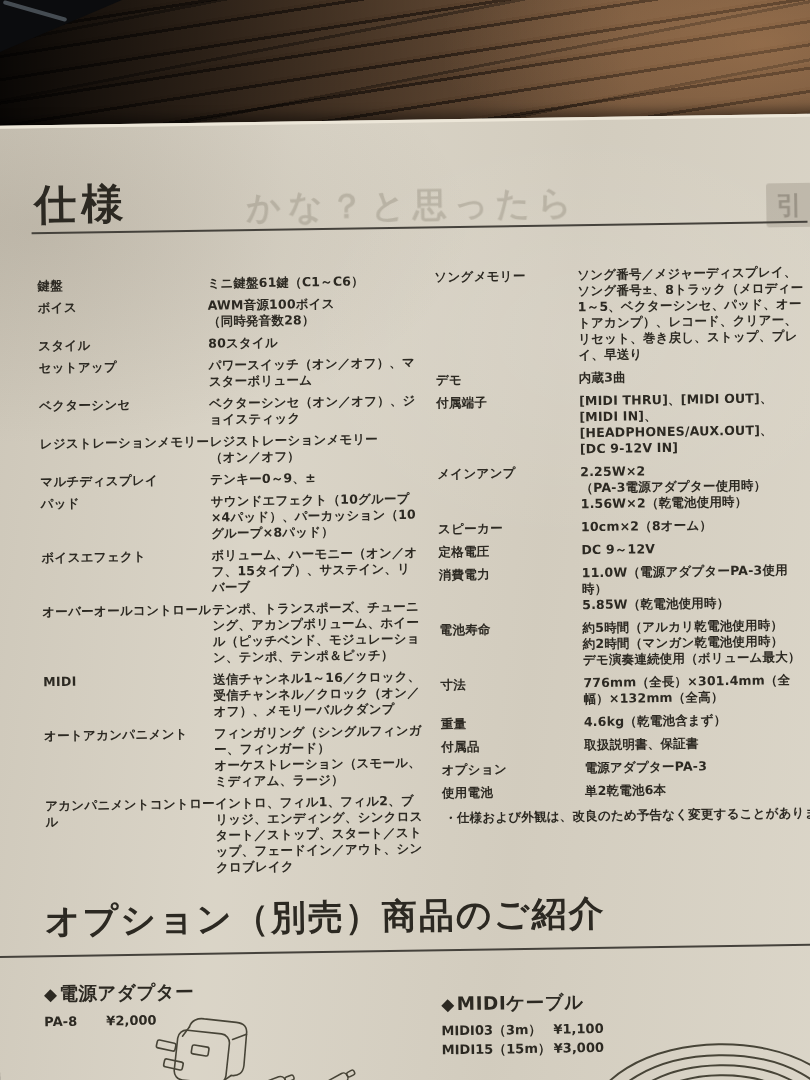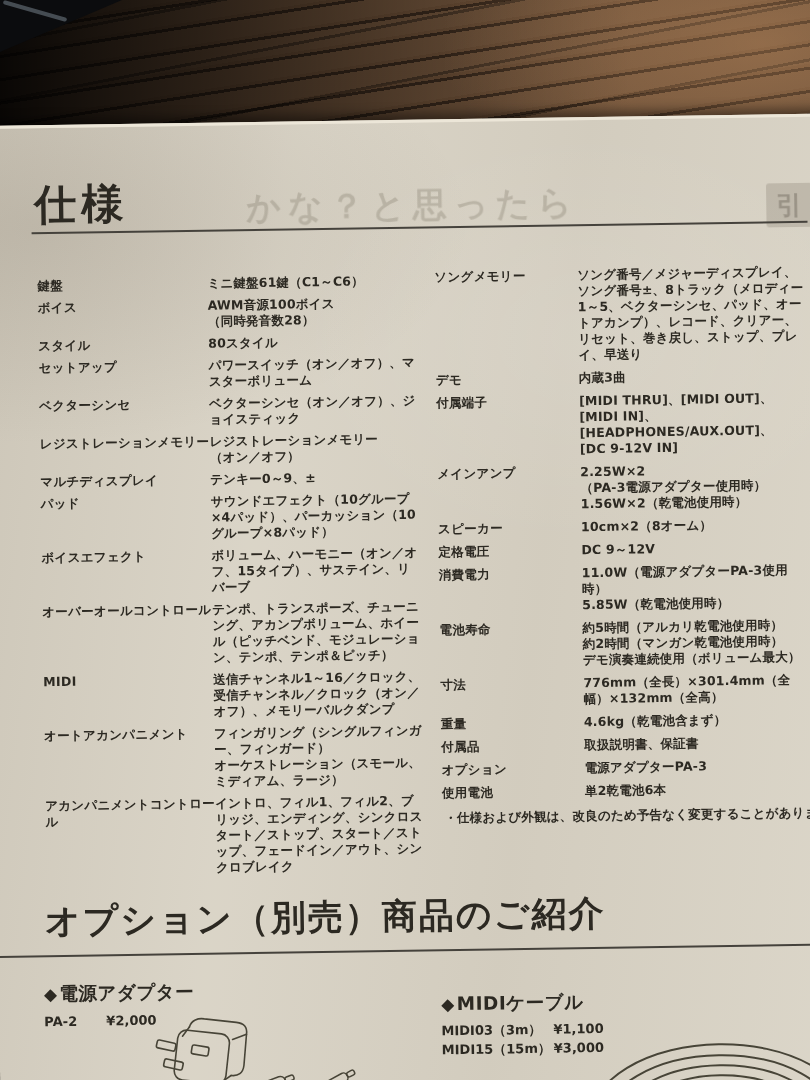--- a/index.html
+++ b/index.html
@@ -230,21 +230,21 @@
     <div class="abs rule" style="left:0;top:827px;width:852px;"></div>
 
     <div class="abs product-power" style="left:45px;top:853px;width:200px;">
       <div class="product-heading">
         <span class="diamond">◆</span>
         <span>電源アダプター</span>
       </div>
       <div style="margin-top:6px;">
 
           <div class="price-row">
-            <span>PA-2</span>
+            <span>PA-8</span>
             <span>¥2,000</span>
           </div>
         </div>
     </div>
 
     <div class="abs illustration" style="left:154px;top:888px;">
       <svg width="104" height="78" viewBox="0 0 104 78">
         <g class="ink-line" stroke-width="1.6">
           <path d="M36,13 C38,6 45,4 51,5 L83,9 C91,10 94,14 93,21 L90,52 C89,60 84,63 77,62"></path>
           <rect x="22" y="18" width="52" height="50" rx="9" transform="rotate(7 48 43)"></rect>

